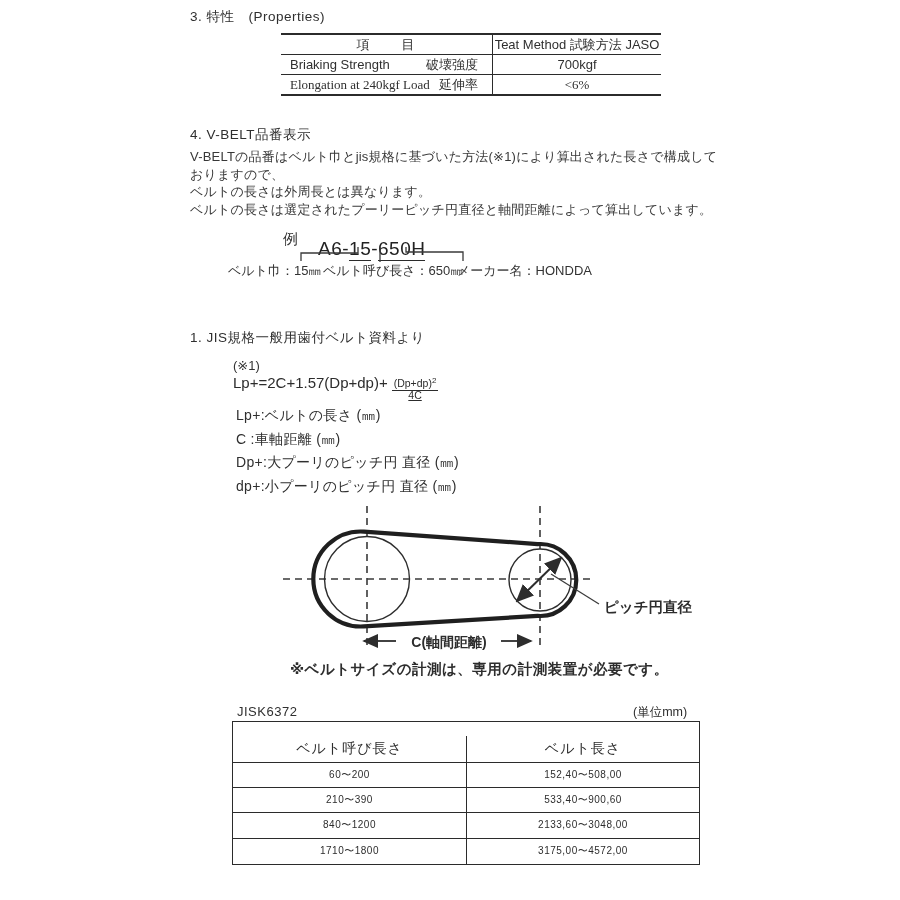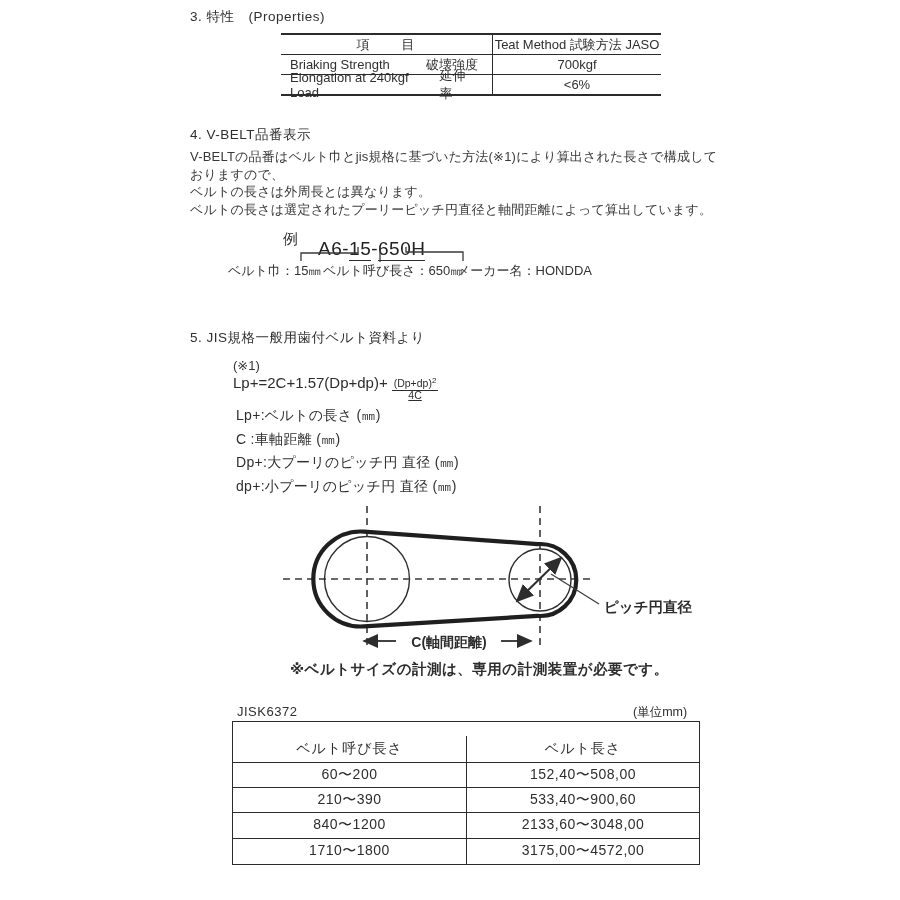--- a/index.html
+++ b/index.html
@@ -16,21 +16,21 @@
 
   
   .props-table {
     left:281px; top:33px; width:380px;
     border-top:2px solid #2b2b2b; border-bottom:2px solid #2b2b2b;
     font-size:13px; color:#2f2f2f;
   }
   .props-row { display:flex; align-items:center; }
   .props-row.hdr { height:20px; border-bottom:1.5px solid #2b2b2b; }
   .props-row.r1  { height:20px; border-bottom:1px solid #2b2b2b; }
-  .props-row.r2  { height:19px; }
+  .props-row.r2  { height:19px;font-family:Liberation Serif, serif; }
   .props-left { width:211px; height:100%; display:flex; align-items:center; }
   .props-left.center { justify-content:center; letter-spacing:2px; }
   .props-right {
     flex:1; height:100%; border-left:1.5px solid #2b2b2b;
     display:flex; align-items:center; justify-content:center;
   }
   .props-en { padding-left:9px; }
   .props-jp { margin-left:auto; padding-right:14px; }
 
   
@@ -58,21 +58,21 @@
   .diagram-note { left:290px; top:660px; font-size:14.5px; font-weight:bold; color:#2d2d2d; letter-spacing:.5px; }
   svg text { font-family:"Liberation Sans","DejaVu Sans",sans-serif; }
 
   
   .jis-cap-left  { left:237px; top:704px; font-size:13px; color:#2f2f2f; letter-spacing:.5px; }
   .jis-cap-right { left:633px; top:704px; font-size:12.5px; color:#2f2f2f; }
   .jis-table { left:232px; top:721px; width:468px; border:1.6px solid #2b2b2b; color:#2d2d2d; }
   .jis-row { display:flex; border-bottom:1.2px solid #2b2b2b; }
   .jis-row:last-child { border-bottom:none; }
   .jis-row.hdr { height:27px; font-size:14px; letter-spacing:1px;margin-top:14px; }
-  .jis-row.data { height:25.2px; font-size:14px; letter-spacing:.5px; }
+  .jis-row.data { height:25.2px; font-size:10px; letter-spacing:.5px; }
   .jis-c1 { width:233px; display:flex; align-items:center; justify-content:center; }
   .jis-c2 { flex:1; border-left:1.4px solid #2b2b2b; display:flex; align-items:center; justify-content:center; }
 </style>
 </head>
 <body>
 
 <div class="abs sec-heading" style="left:190px; top:8px;">3. 特性　(Properties)</div>
 
 <div class="abs props-table">
   <div class="props-row hdr">
@@ -111,21 +111,21 @@
     <path d="M160,1 V16" fill="none" stroke="#3a3a3a" stroke-width="1.3"></path>
     <path d="M186,1 V6 H243 V15" fill="none" stroke="#3a3a3a" stroke-width="1.3"></path>
   </svg>
   <div class="ex-labels">
     <span class="ex-l1">ベルト巾：15㎜</span>
     <span class="ex-l2">ベルト呼び長さ：650㎜</span>
     <span class="ex-l3">メーカー名：HONDDA</span>
   </div>
 </div>
 
-<div class="abs sec-heading" style="left:190px; top:329px;">5. JIS規格一般用歯付ベルト資料より</div>
+<div class="abs sec-heading" style="left:190px; top:329px;">1. JIS規格一般用歯付ベルト資料より</div>
 
 <div class="abs note-ref" style="left:233px; top:358px;">(※1)</div>
 
 <div class="abs formula">
   <span>Lp+=2C+1.57(Dp+dp)+</span>
   <span class="frac">
     <span class="num"><span>(Dp+dp)</span><sup>2</sup></span>
     <div class="den">4C</div>
   </span>
 </div>

